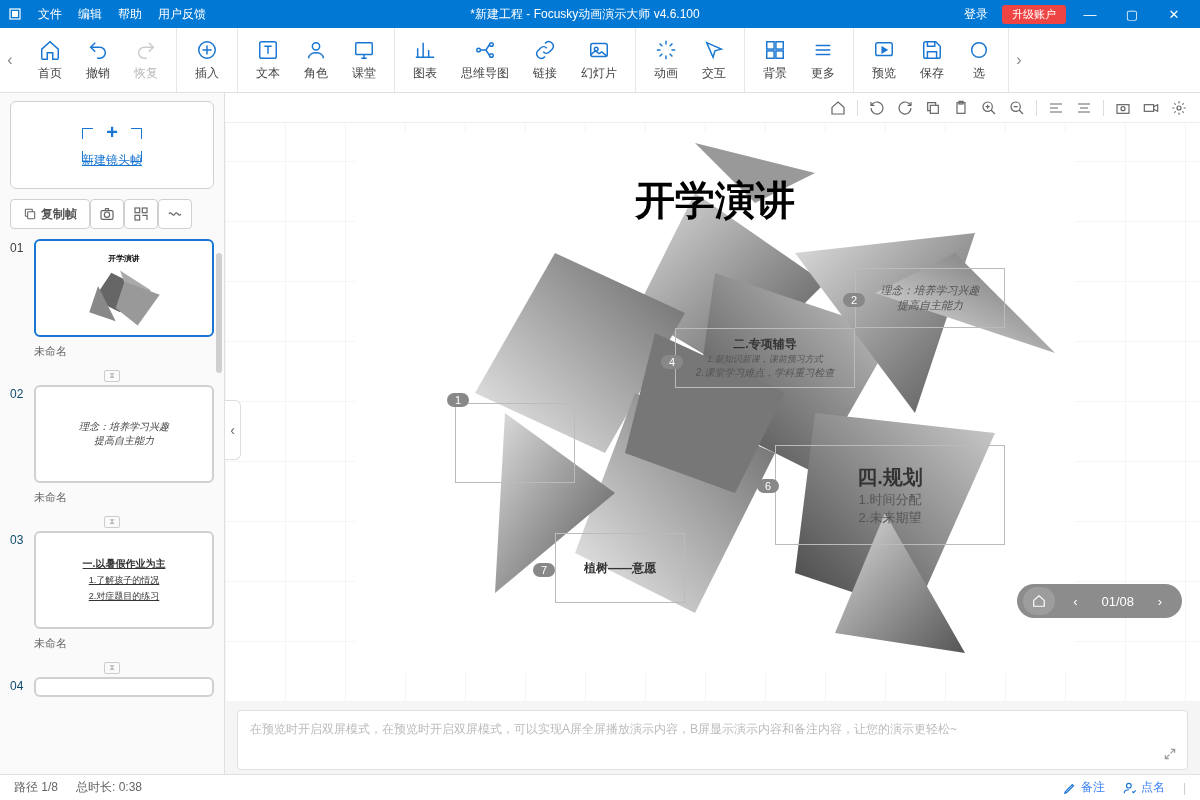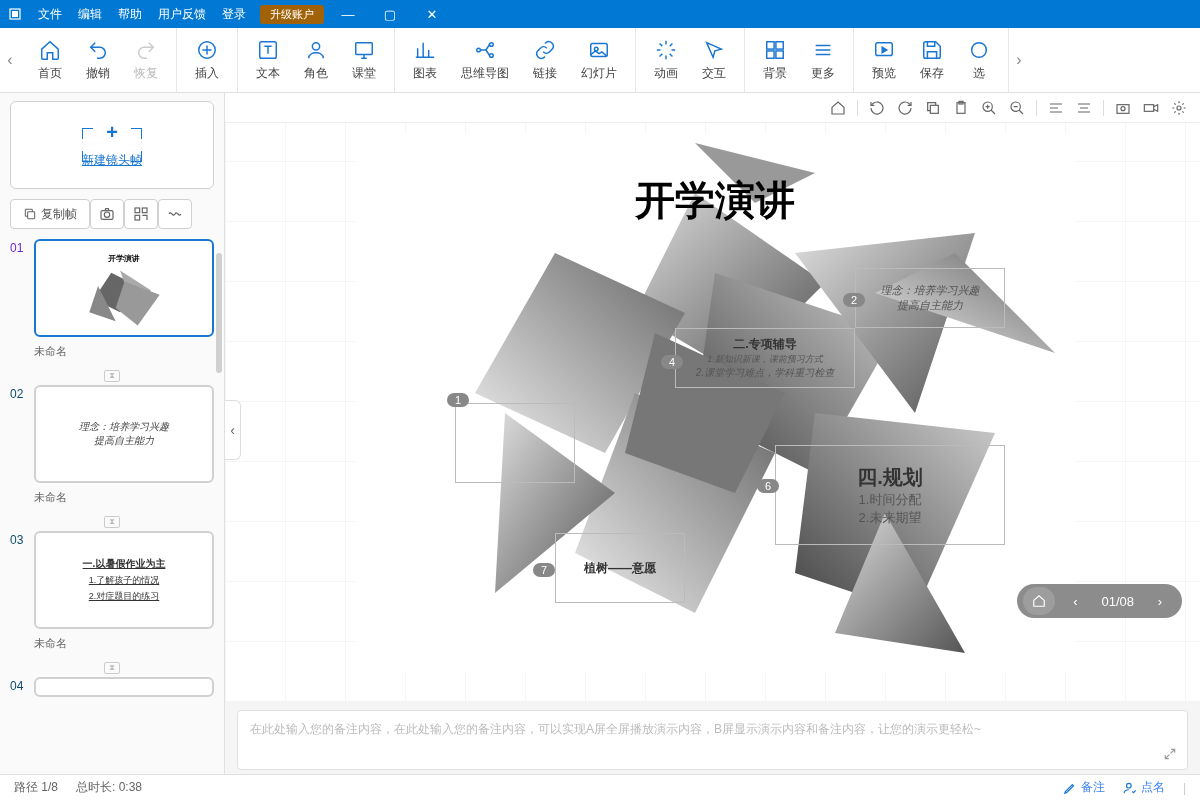--- a/index.html
+++ b/index.html
@@ -2,21 +2,21 @@
 <html><head>
 <meta charset="utf-8">
 <style>
 *{margin:0;padding:0;box-sizing:border-box;font-family:"Microsoft YaHei","PingFang SC",sans-serif;}
 body{width:1200px;height:800px;overflow:hidden;background:#fff;display:flex;flex-direction:column;}
 .titlebar{height:28px;background:#0078d4;display:flex;align-items:center;color:#fff;font-size:12px;padding:0 8px;}
 .titlebar .logo{width:14px;height:14px;margin-right:8px;display:flex;align-items:center;justify-content:center;}
 .titlebar .menu-item{padding:0 8px;cursor:pointer;}
 .titlebar .title{flex:1;text-align:center;}
 .titlebar .right-group{display:flex;align-items:center;gap:6px;}
-.titlebar .upgrade{background:#a16207;color:#fff;padding:2px 10px;border-radius:3px;font-size:11px;}
+.titlebar .upgrade{background:#ef4444;color:#fff;padding:2px 10px;border-radius:3px;font-size:11px;}
 .titlebar .win-btn{width:36px;text-align:center;font-size:13px;}
 
 .toolbar{height:65px;background:#fff;border-bottom:1px solid #e0e0e0;display:flex;align-items:center;}
 .tool-group{display:flex;height:100%;border-right:1px solid #e8e8e8;padding:0 6px;}
 .tool-btn{display:flex;flex-direction:column;align-items:center;justify-content:center;padding:4px 12px;cursor:pointer;color:#1976d2;}
 .tool-btn .ico{width:22px;height:22px;display:flex;align-items:center;justify-content:center;margin-bottom:4px;}
 .tool-btn .lbl{font-size:12px;color:#444;}
 .tool-btn.disabled .lbl{color:#bbb;}
 .tool-btn.disabled .ico svg{stroke:#ccc;}
 .tool-nav{width:20px;display:flex;align-items:center;justify-content:center;color:#888;font-size:16px;cursor:pointer;}
@@ -27,27 +27,27 @@
 .new-frame .corners{position:absolute;width:60px;height:34px;}
 .new-frame .corners::before,.new-frame .corners::after{content:"";position:absolute;width:10px;height:10px;border:1px solid #1976d2;}
 .new-frame .corners::before{top:0;left:0;border-right:none;border-bottom:none;}
 .new-frame .corners::after{top:0;right:0;border-left:none;border-bottom:none;}
 .new-frame .corners2{position:absolute;width:60px;height:34px;}
 .new-frame .corners2::before,.new-frame .corners2::after{content:"";position:absolute;width:10px;height:10px;border:1px solid #1976d2;}
 .new-frame .corners2::before{bottom:0;left:0;border-right:none;border-top:none;}
 .new-frame .corners2::after{bottom:0;right:0;border-left:none;border-top:none;}
 .new-frame .plus{font-size:20px;font-weight:bold;}
 .new-frame .nf-lbl{font-size:12px;margin-top:8px;text-decoration:underline;}
-.side-actions{display:flex;gap:0;margin-bottom:10px;}
+.side-actions{display:flex;gap:0;margin-bottom:10px;font-weight:bold;}
 .side-act{border:1px solid #d0d0d0;border-radius:4px;background:#fff;height:30px;display:flex;align-items:center;justify-content:center;font-size:12px;color:#555;}
 .side-act.copy{flex:0 0 80px;gap:4px;}
 .side-act.ic{width:34px;}
 .thumbs{flex:1;overflow:auto;}
 .thumb-row{display:flex;gap:6px;margin-bottom:4px;}
-.thumb-num{width:18px;font-size:12px;color:#6d28d9;padding-top:2px;}
+.thumb-num{width:18px;font-size:12px;color:#404040;padding-top:2px;}
 .thumb-row.inactive .thumb-num{color:#0c4a6e;}
 .thumb{flex:1;border:2px solid #1976d2;border-radius:6px;background:#fff;height:98px;overflow:hidden;position:relative;}
 .thumb-row.inactive .thumb{border-color:#d0d0d0;}
 .thumb-title{font-size:11px;color:#666;padding:3px 4px 8px 2px;}
 .thumb-gap{height:18px;display:flex;align-items:center;justify-content:center;}
 .thumb-gap .g-ico{width:16px;height:12px;border:1px solid #ccc;border-radius:2px;font-size:8px;color:#bbb;display:flex;align-items:center;justify-content:center;}
 .th-canvas{position:absolute;inset:0;}
 
 .side-scroll{position:absolute;right:2px;top:100px;bottom:8px;width:6px;}
 .side-scroll .sbar{position:absolute;top:60px;width:6px;height:120px;background:#d0d0d0;border-radius:3px;}
@@ -90,20 +90,21 @@
   <span class="logo">
       <svg width="14" height="14" viewBox="0 0 14 14">
         <rect x="2" y="2" width="10" height="10" fill="none" stroke="#fff" stroke-width="1.2"></rect>
         <rect x="4" y="4" width="6" height="6" fill="#fff"></rect>
       </svg>
     </span>
   <span class="menu-item">文件</span>
   <span class="menu-item">编辑</span>
   <span class="menu-item">帮助</span>
   <span class="menu-item">用户反馈</span>
+  <span class="title">*新建工程 - Focusky动画演示大师  v4.6.100</span>
   <div class="right-group">
     <span class="menu-item">登录</span>
     <span class="upgrade">升级账户</span>
     <span class="win-btn">—</span>
     <span class="win-btn">▢</span>
     <span class="win-btn">✕</span>
   </div>
 </div>
 
 <div class="toolbar">
@@ -530,21 +531,21 @@
               <path d="M3 11l9-8 9 8v10H3z"></path>
             </svg>
           </div>
         <div class="seg">‹</div>
         <div class="pg">01/08</div>
         <div class="seg">›</div>
       </div>
     </div>
 
     <div class="notes">
-      <span>在此处输入您的备注内容，在此处输入您的备注内容，可以实现A屏全屏播放演示内容，B屏显示演示内容和备注内容，让您的演示更轻松~</span>
+      <span>在预览时开启双屏模式，在预览时开启双屏模式，可以实现A屏全屏播放演示内容，B屏显示演示内容和备注内容，让您的演示更轻松~</span>
       <span class="expand">
           <svg width="14" height="14" viewBox="0 0 24 24" fill="none" stroke="#999" stroke-width="2">
             <path d="M4 14v6h6M20 10V4h-6M4 20l7-7M20 4l-7 7"></path>
           </svg>
         </span>
     </div>
   </div>
 </div>
 
 <div class="statusbar">

